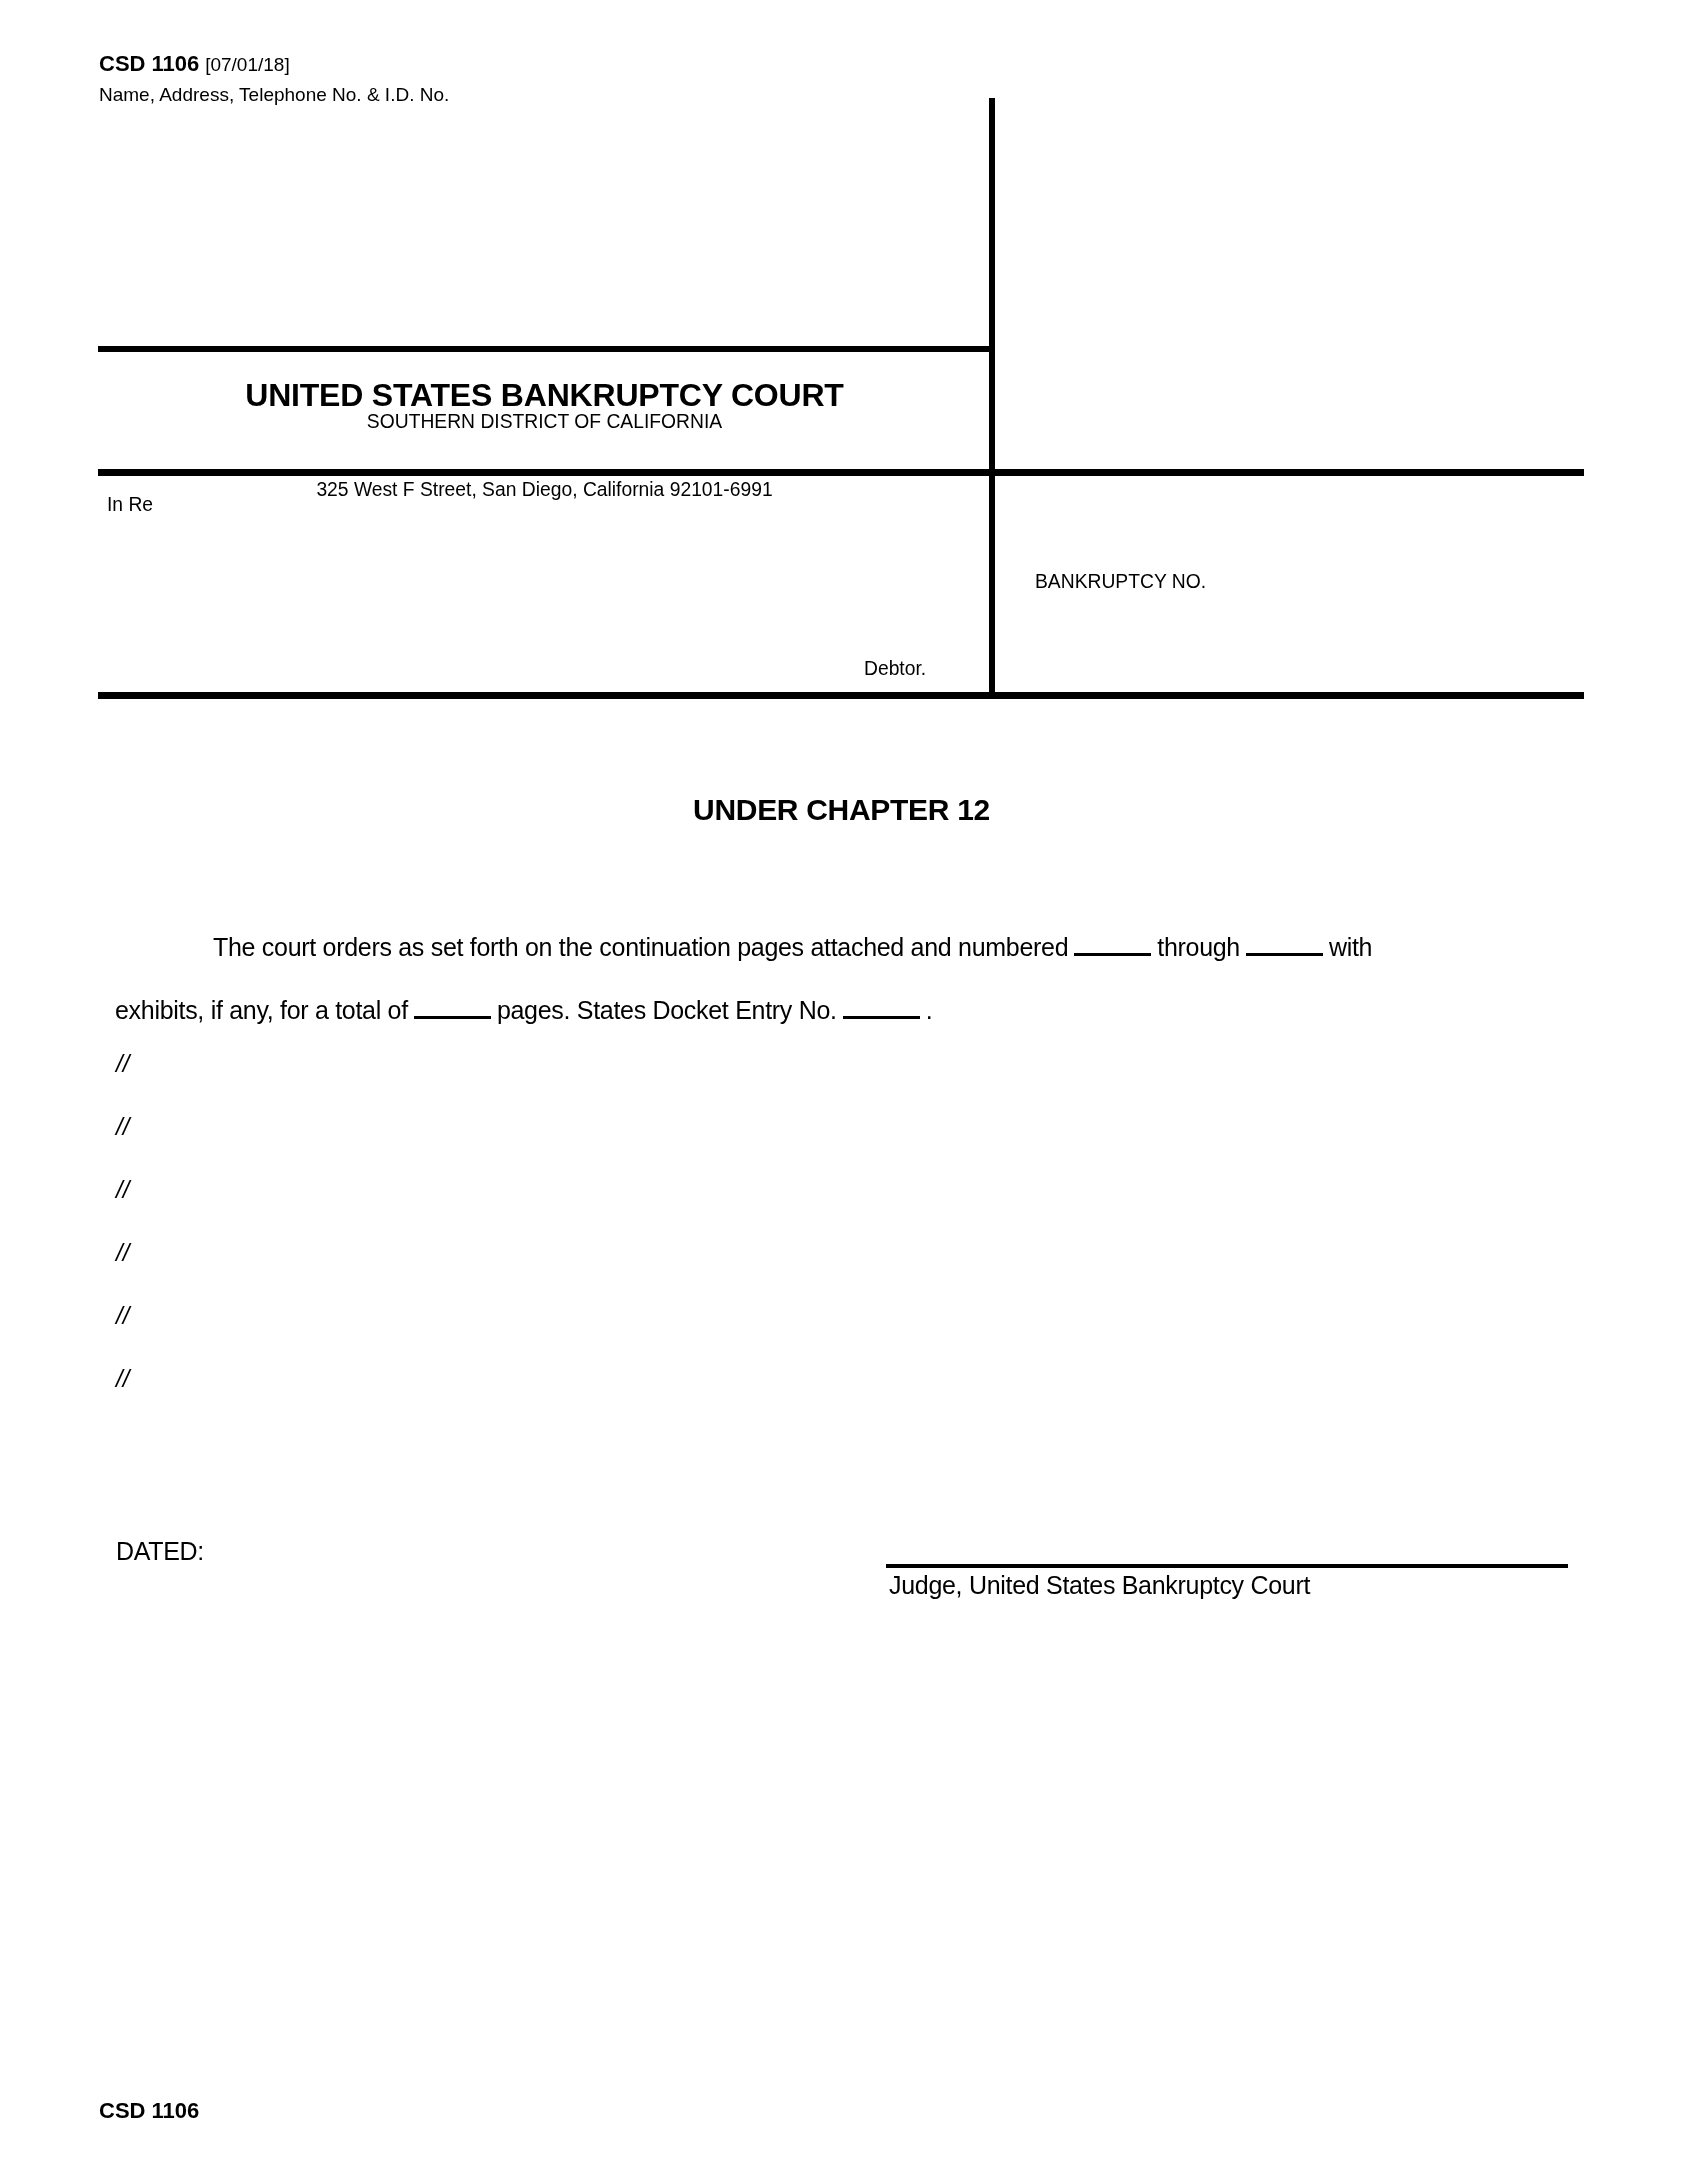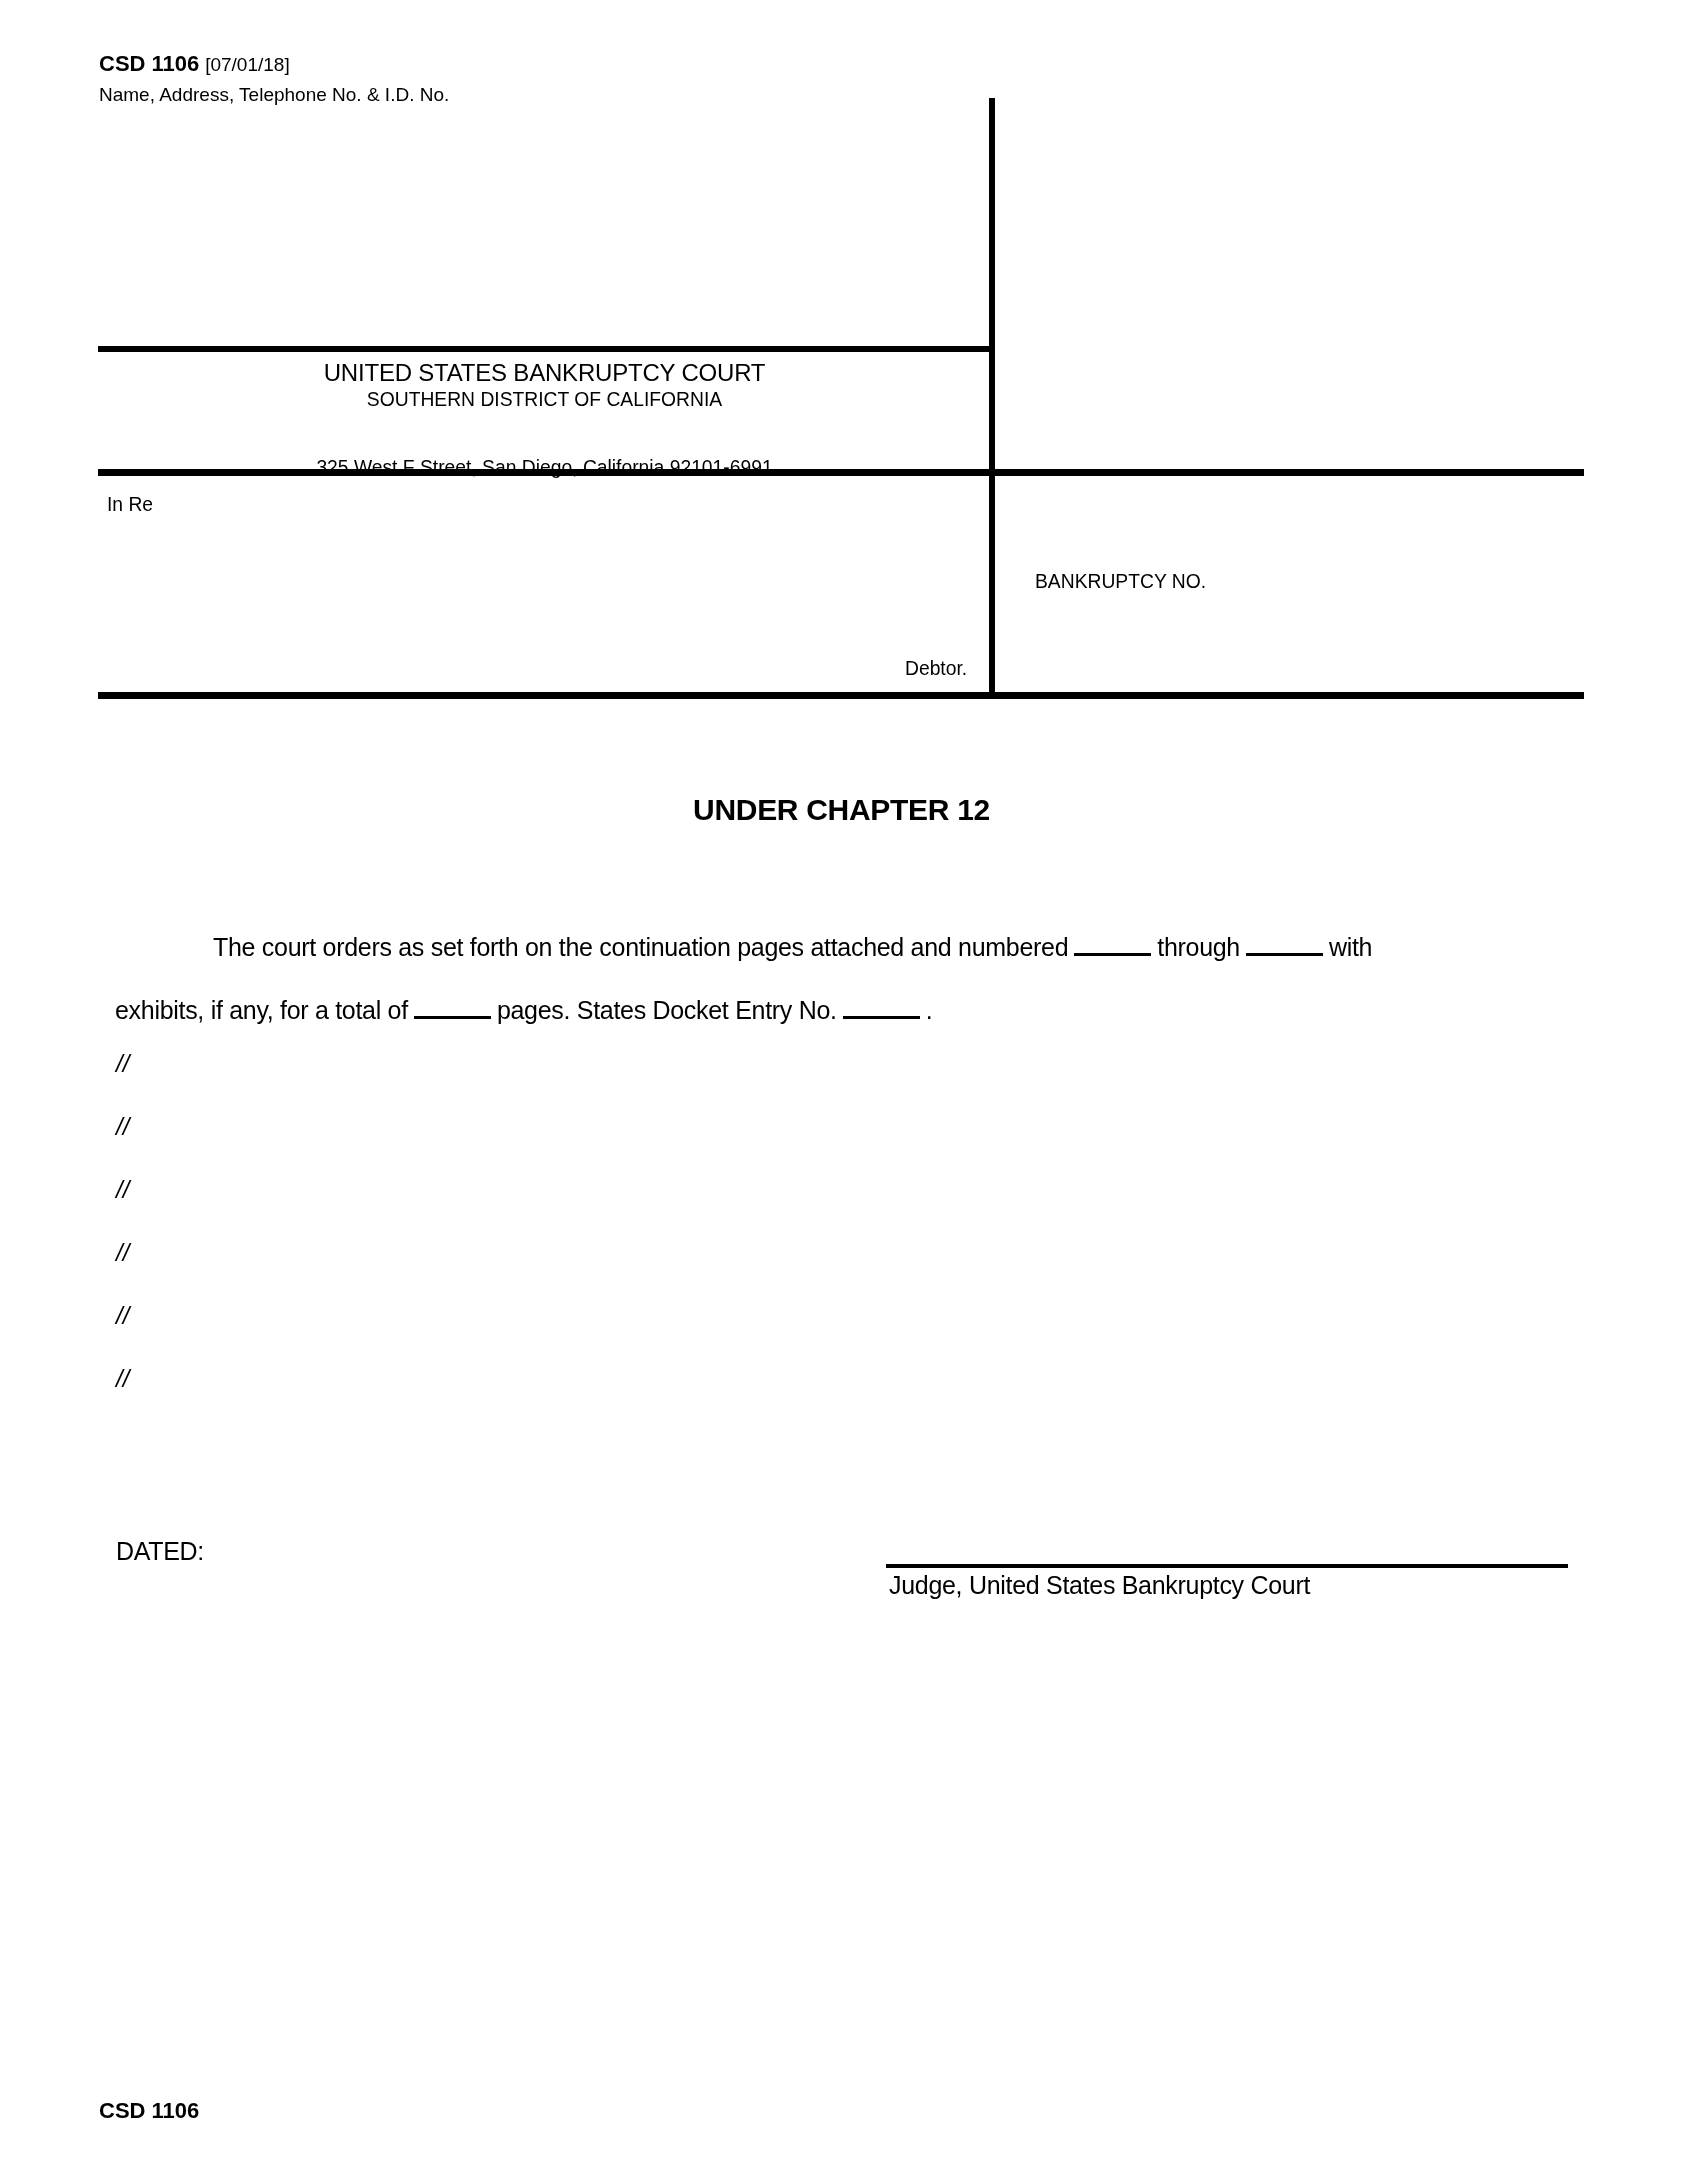--- a/index.html
+++ b/index.html
@@ -23,26 +23,26 @@
     .form-id b { font-weight: bold; font-size: 22px; }
     .form-id .rev { font-weight: normal; font-size: 19px; }
     .attorney-label { left: 99px; top: 84px; font-size: 19px; }
 
     .court-block {
       position: absolute;
       left: 99px; width: 891px;
       top: 358px;
       text-align: center;
     }
-    .court-name { font-weight: normal; font-size: 24px; line-height: 30px; letter-spacing: -0.2px; }
+    .court-name { font-weight: bold; font-size: 32px; line-height: 30px; letter-spacing: -0.2px; margin-top: 22px; }
     .court-district { font-size: 19.3px; line-height: 24px; }
     .court-address { font-size: 19.3px; line-height: 24px; margin-top: 44px; }
 
     .in-re { left: 107px; top: 494px; font-size: 19.3px; }
-    .debtor { left: 864px; top: 658px; font-size: 19.3px; margin-left: 41px; }
+    .debtor { left: 864px; top: 658px; font-size: 19.3px; }
     .bk-no { left: 1035px; top: 571px; font-size: 19.3px; }
 
     .order-title {
       position: absolute;
       left: 99px; width: 1485px;
       top: 790px;
       text-align: center;
       font-weight: bold;
       font-size: 30px;
       line-height: 40px;

